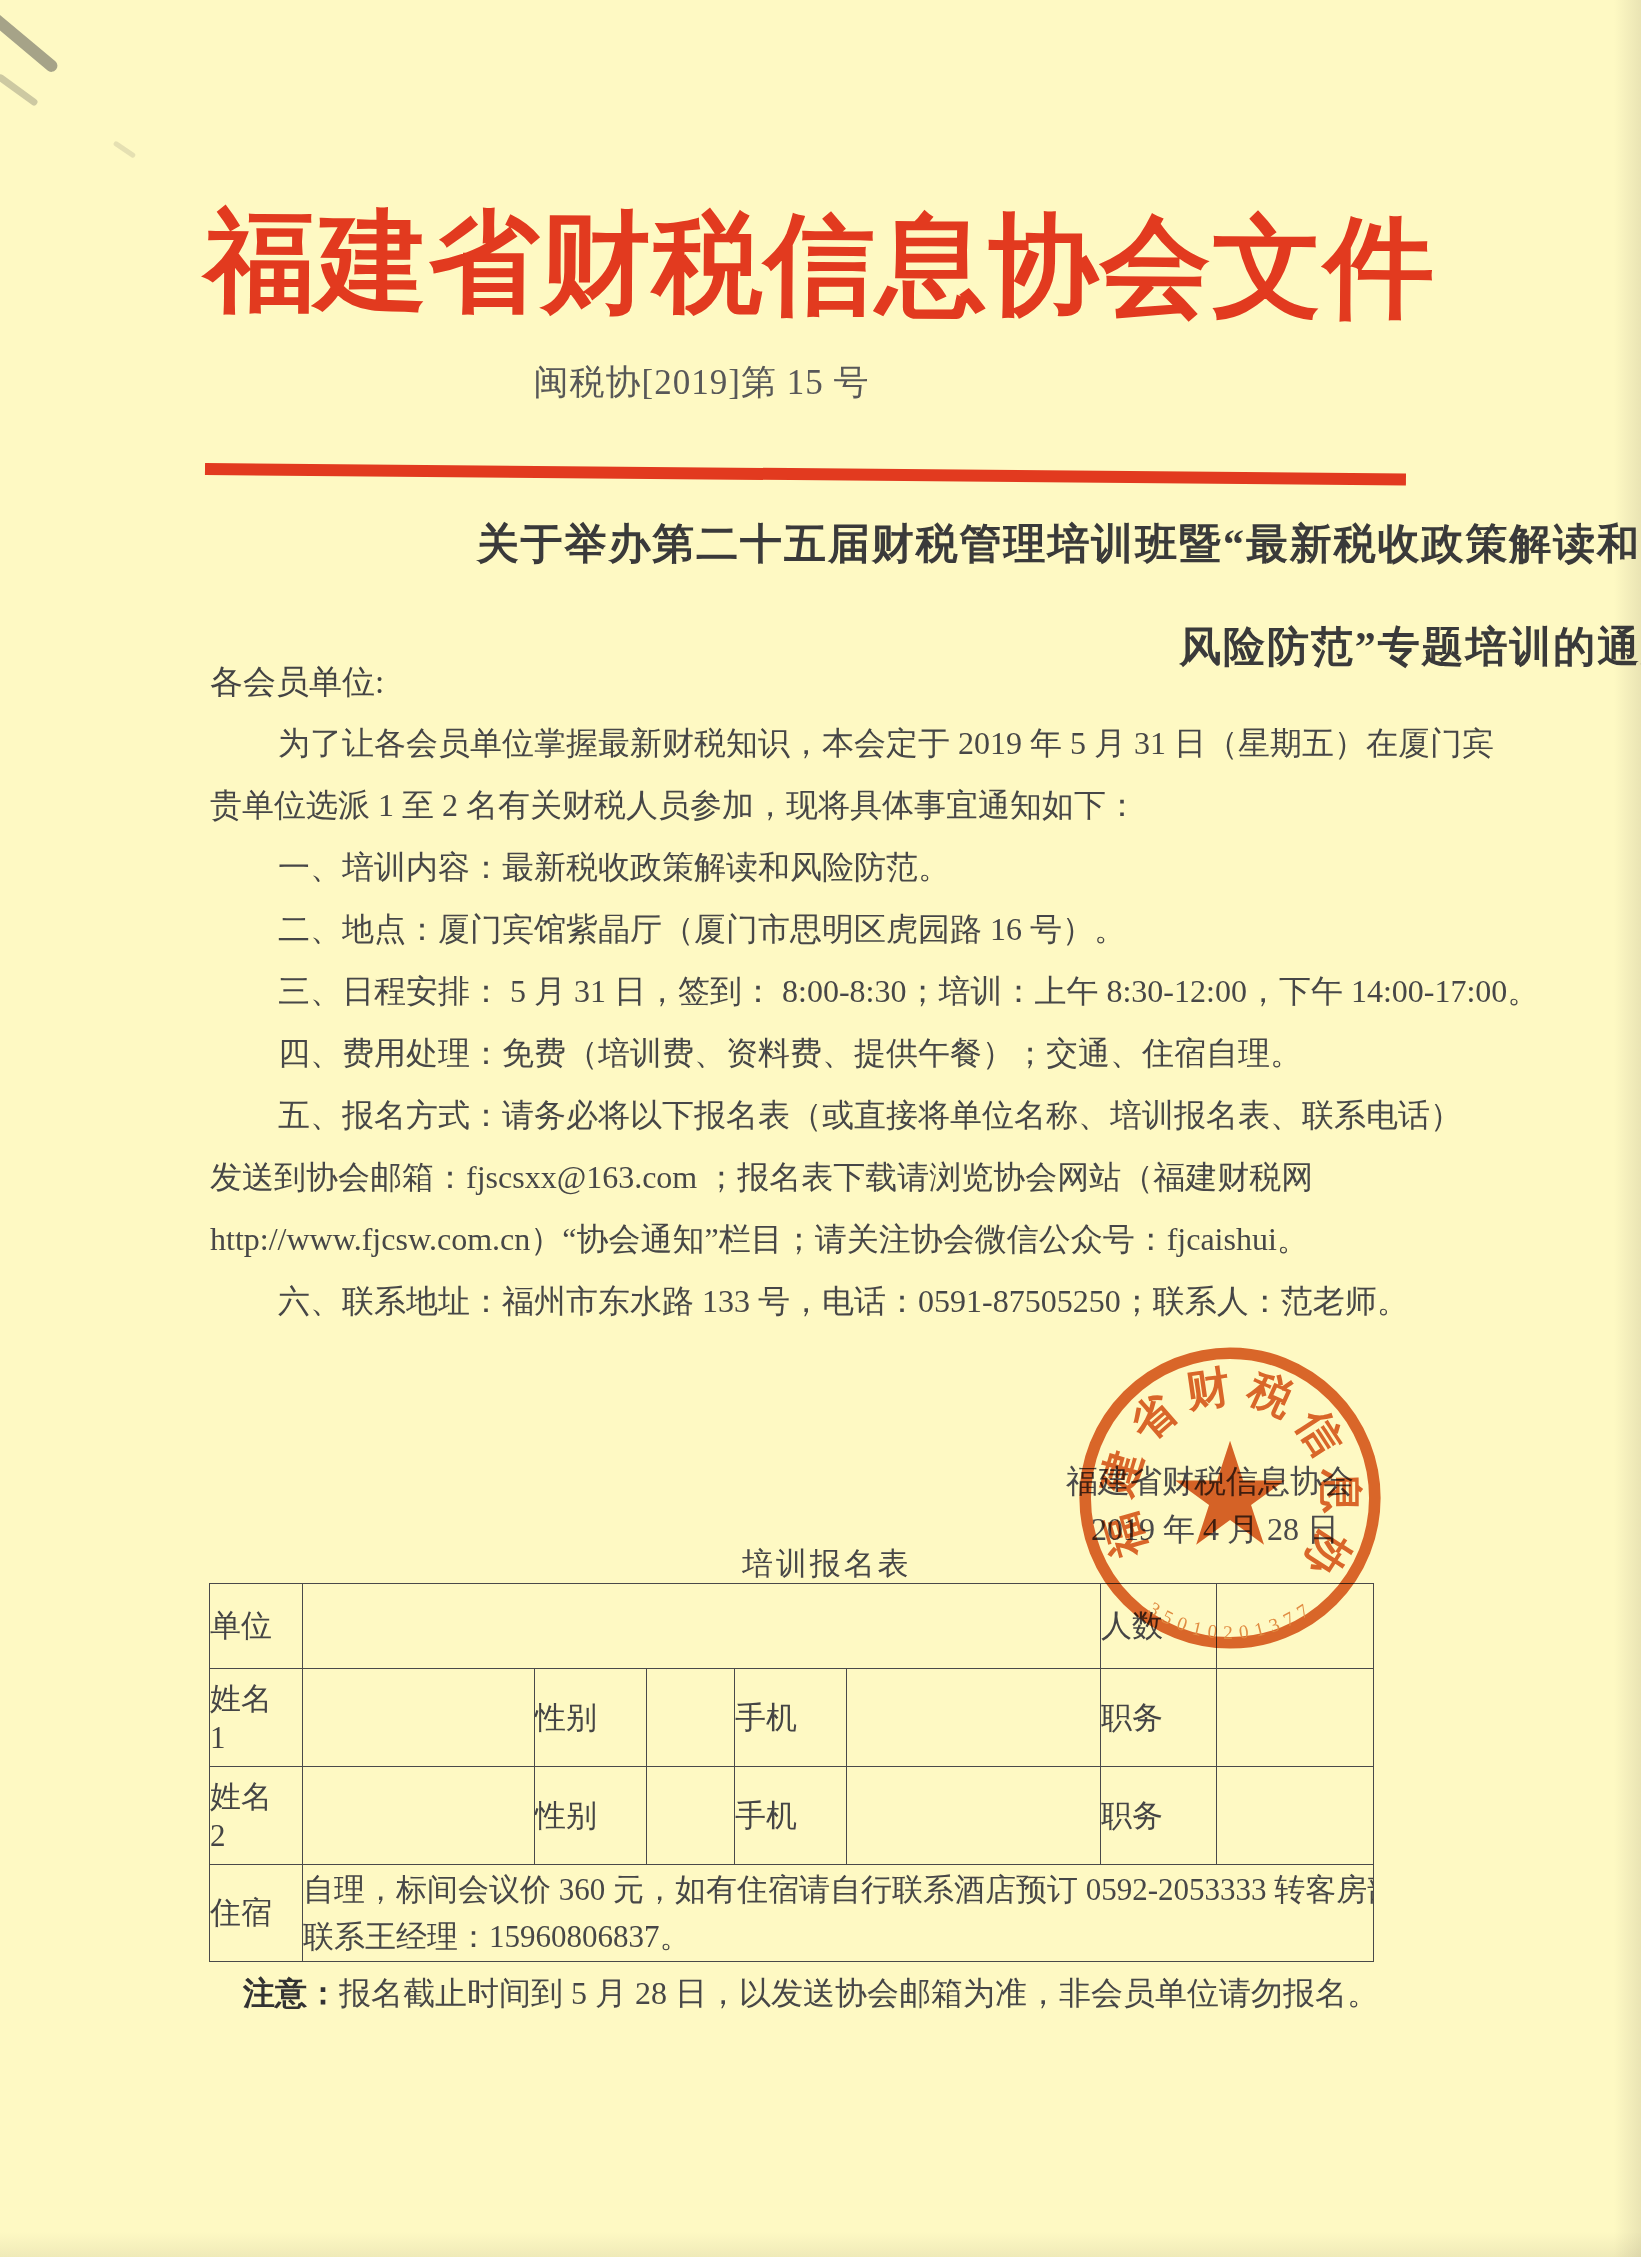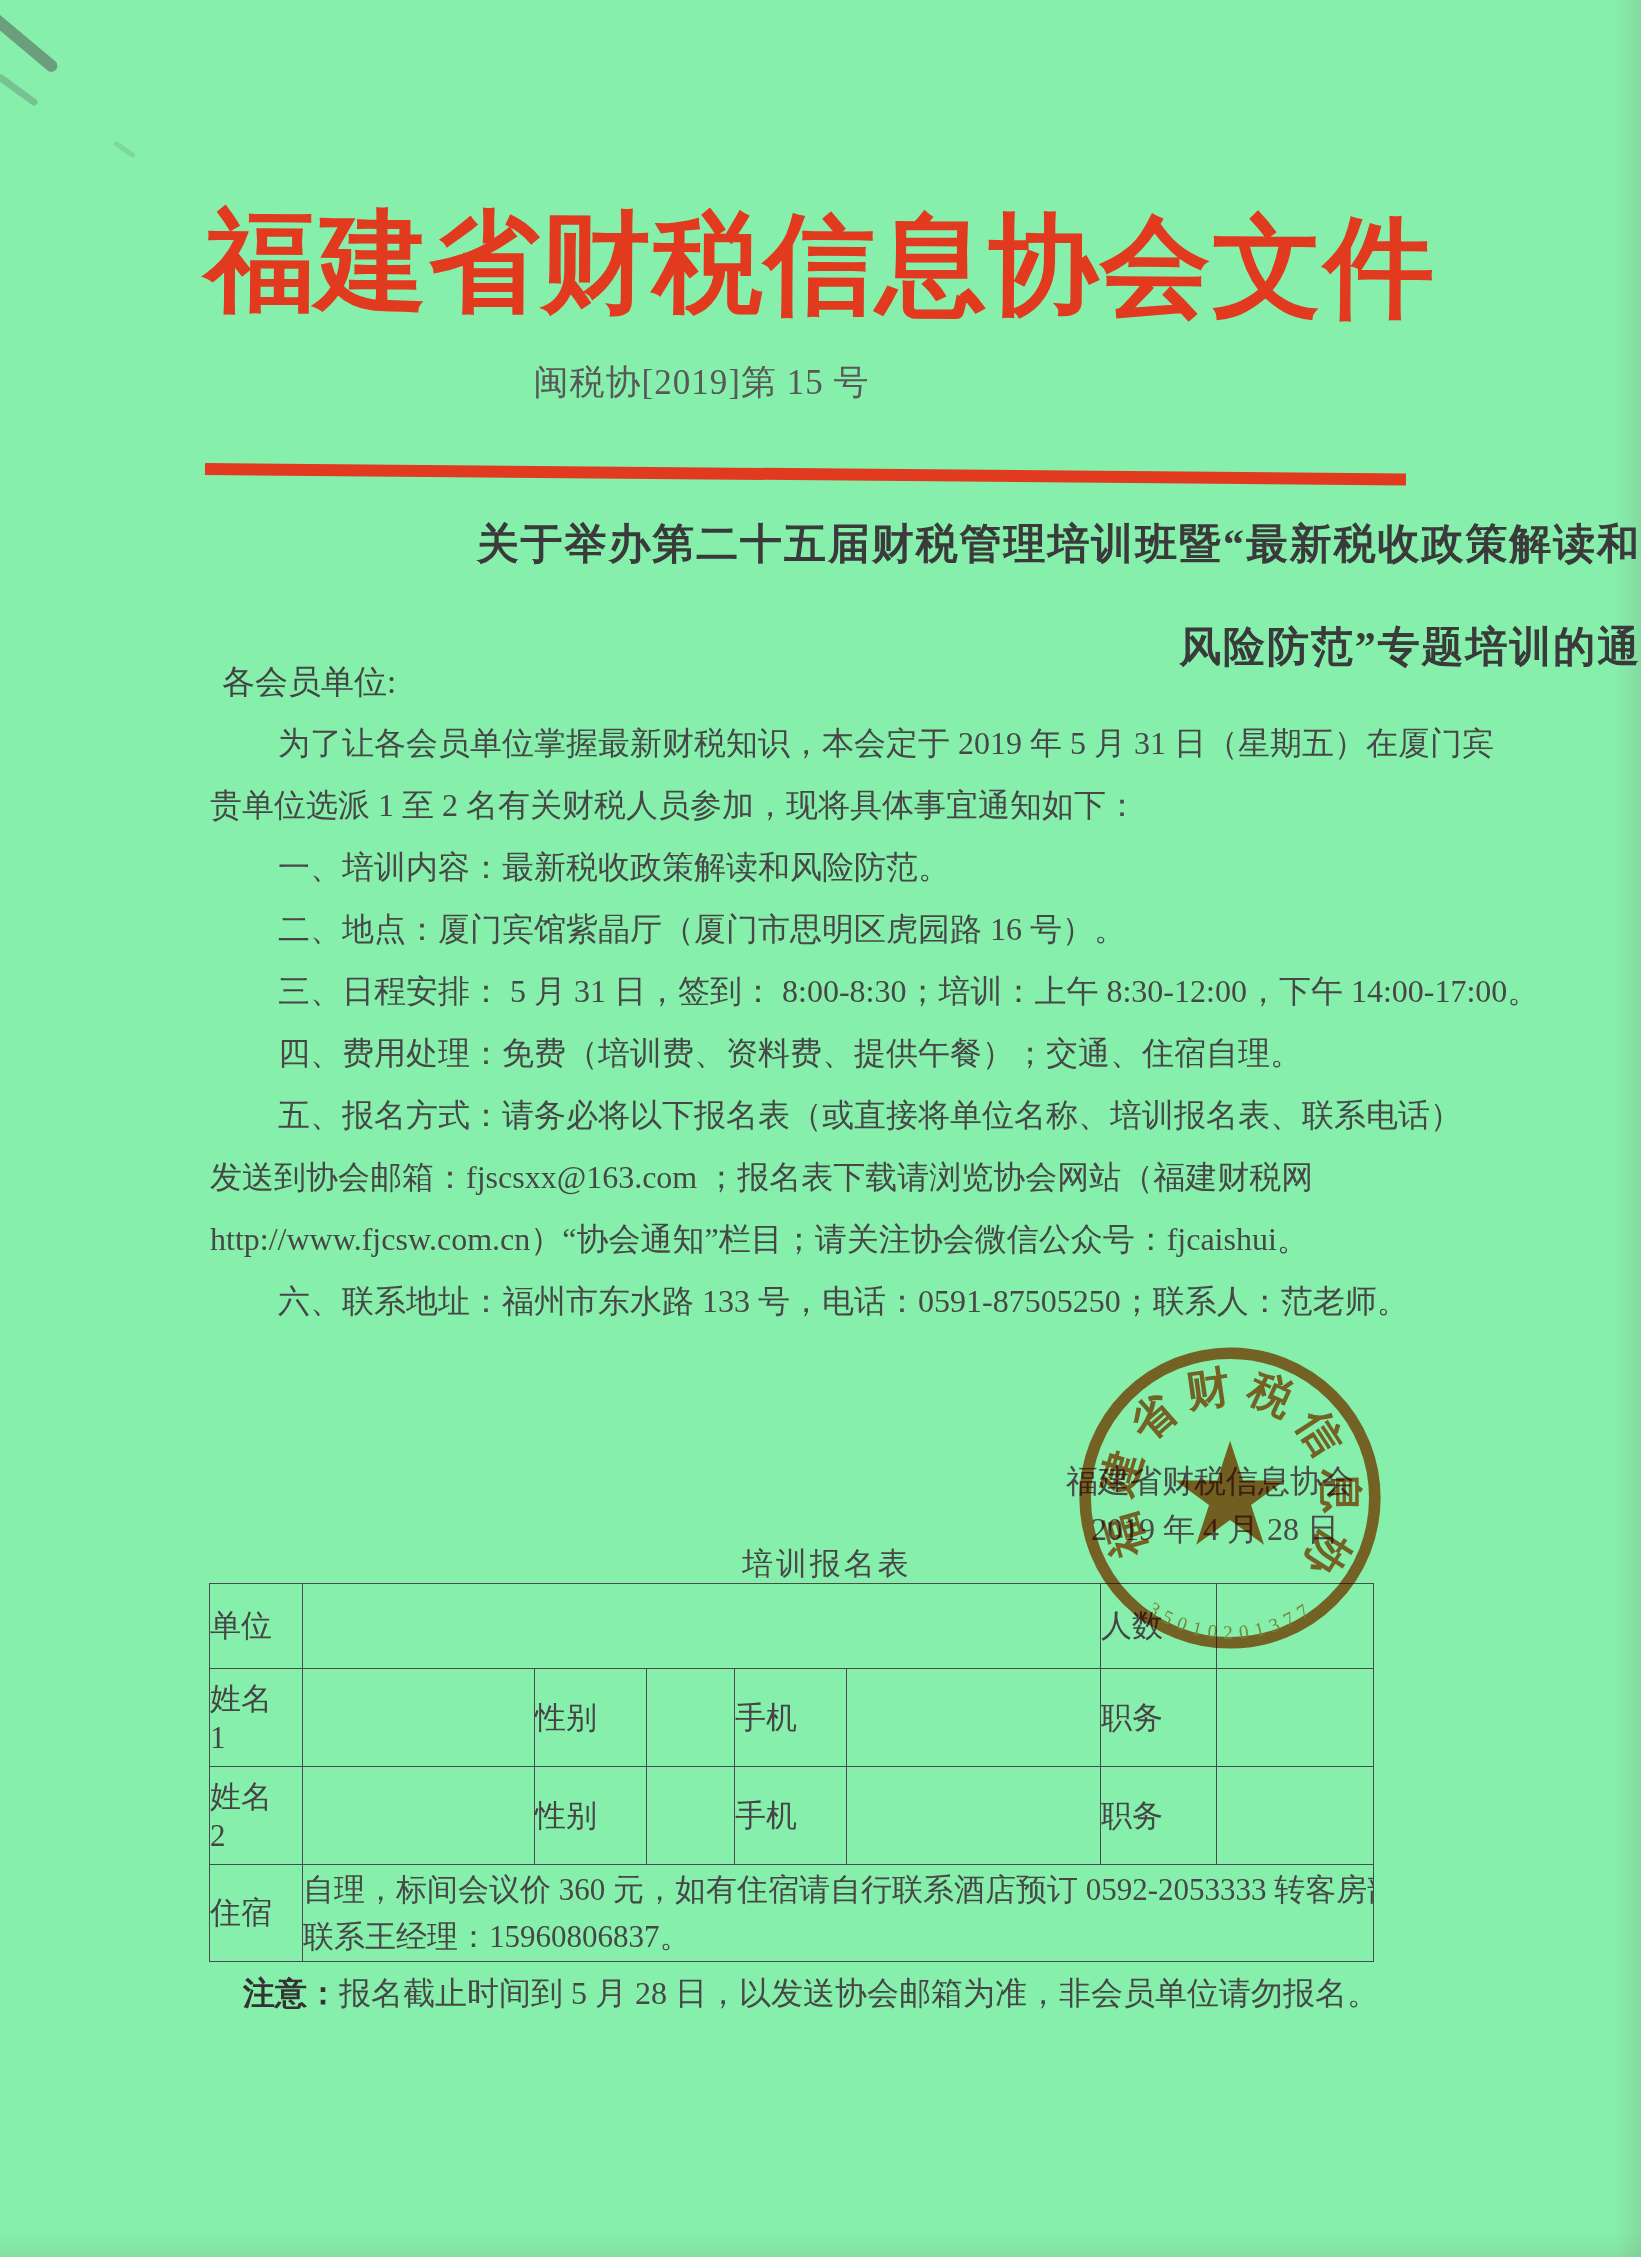--- a/index.html
+++ b/index.html
@@ -1,18 +1,18 @@
 <!DOCTYPE html>
 <html><head>
 <meta charset="utf-8">
 <style>
   html,body{margin:0;padding:0;background:#e9e7e2;}
   .page{
     position:relative;width:1641px;height:2257px;margin:0 auto;
-    background:#86efac;overflow:hidden;
+    background:#fef9c3;overflow:hidden;
     font-family:"Liberation Serif", serif;color:#474747;
   }
   .page::before{content:"";position:absolute;right:0;top:0;bottom:0;width:27px;
     background:linear-gradient(to left, rgba(110,100,88,.14), rgba(110,100,88,0));pointer-events:none;}
   .page::after{content:"";position:absolute;left:0;right:0;bottom:0;height:25px;
     background:linear-gradient(to top, rgba(110,100,88,.10), rgba(110,100,88,0));pointer-events:none;}
   .artifact{position:absolute;background:#4e4e4e;border-radius:5.8px;}
   .a1{left:-13.5px;top:3.9px;width:95px;height:11.6px;transform:rotate(40deg);transform-origin:left top;opacity:.5;}
   .a2{left:0px;top:73px;width:48px;height:6.8px;transform:rotate(36deg);transform-origin:left top;opacity:.28;}
   .a3{left:112px;top:147px;width:25px;height:4.8px;transform:rotate(34deg);opacity:.14;}
@@ -25,21 +25,21 @@
   }
   .doc-number{position:absolute;left:0;top:359px;width:1403px;text-align:center;
     font-size:35px;color:#585858;letter-spacing:1px;}
   .red-rule{position:absolute;left:205px;top:463px;width:1201px;height:11.6px;
     background:#e23a1f;transform:rotate(.5deg);transform-origin:left center;}
 
   .doc-title{position:absolute;left:0;width:1641px;text-align:right;
     font-size:42px;font-weight:bold;color:#3a3a3a;letter-spacing:1.9px;white-space:nowrap;}
   .t1{top:516px;} .t2{top:619px;padding-left:44px;}
 
-  .salutation{position:absolute;left:210px;top:660px;font-size:33px;color:#444;margin-left:12px;}
+  .salutation{position:absolute;left:210px;top:660px;font-size:33px;color:#444;}
 
   .body-block{position:absolute;left:210px;top:712px;width:1226px;}
   .bline{height:62px;line-height:62px;font-size:32px;color:#474747;white-space:nowrap;}
   .indent{padding-left:68px;}
 
   .sig{position:absolute;font-size:32px;color:#4a4a4a;white-space:nowrap;}
   .sig-org{left:1066px;top:1460px;}
   .sig-date{left:1091px;top:1508px;}
 
   .form-caption{position:absolute;left:742px;top:1543px;font-size:31px;color:#474747;letter-spacing:2.9px;}

